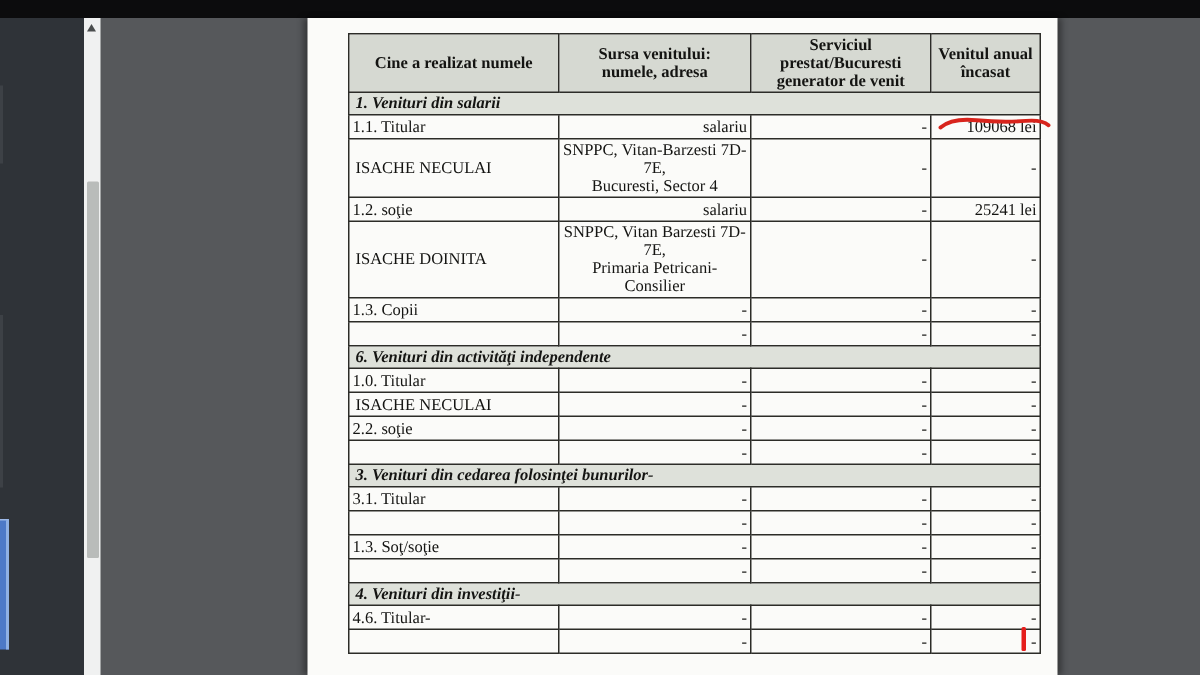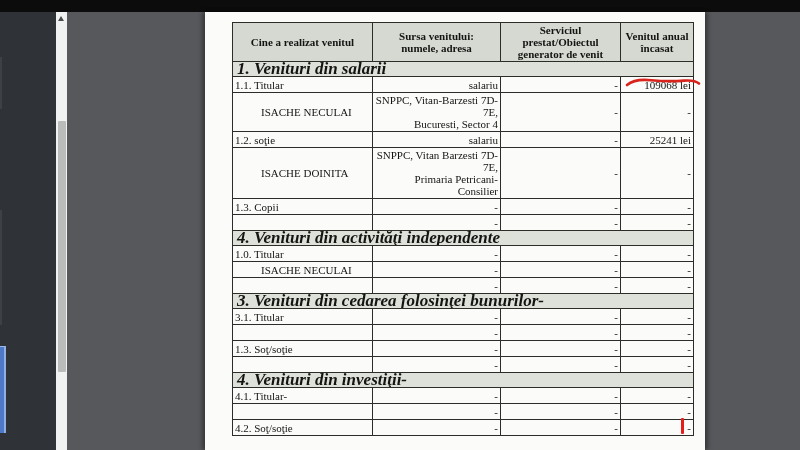--- a/index.html
+++ b/index.html
@@ -31,27 +31,27 @@
           background: #fbfbf9; box-shadow: -3px 0 4px rgba(0,0,0,0.35), 3px 0 4px rgba(0,0,0,0.35); }
 
   table.income { position: absolute; left: 27px; top: 10px; border-collapse: collapse;
                  table-layout: fixed; width: 461px; color: #141412; }
   table.income td, table.income th { border: 1px solid #2c2c28; overflow: hidden;
                  font-size: 11px; line-height: 12px; padding: 1px 2px; }
   th.hdr { background: #d6d9d2; font-weight: bold; text-align: center;
            white-space: pre-line; height: 24px; font-size: 10.8px; line-height: 11.5px;
            vertical-align: middle; }
   tr.sec td { background: #dee1da; font-style: italic; font-weight: 600;
-              text-align: left; padding-left: 4px; height: 12px; font-size: 17px; margin-left: 12px; }
+              text-align: left; padding-left: 4px; height: 12px; font-size: 11px; margin-left: 12px; }
   tr.row td { height: 13px; }
   tr.row2 td { height: 24px; }
   td.c1 { text-align: left; padding-left: 4px; }
-  td.c1.indent { padding-left: 28px; }
+  td.c1.indent { padding-left: 4px; }
   td.c2, td.c3, td.c4 { text-align: right; }
-  td.multiline { text-align: right; padding-left: 4px; white-space: pre-line;
+  td.multiline { text-align: center; padding-left: 4px; white-space: pre-line;
                  font-size: 10.8px; line-height: 12px; }
 
   
   .underline-anno { position: absolute; left: 419px; top: 64px; width: 78px; height: 12px; }
   .redtick-anno { position: absolute; left: 476px; top: 406px; width: 3px; height: 16px;
                   background: #e51e1c; border-radius: 1px; }
 </style>
 </head>
 <body>
 
@@ -75,24 +75,24 @@
   <div class="page">
     <table class="income">
       <colgroup>
         <col style="width:140px">
           <col style="width:128px">
           <col style="width:120px">
           <col style="width:73px">
       </colgroup>
       <thead id="thead">
           <tr>
-            <th class="hdr">Cine a realizat venitul</th>
+            <th class="hdr">Cine a realizat numele</th>
             <th class="hdr">Sursa venitului:
 numele, adresa</th>
-            <th class="hdr">Serviciul prestat/Obiectul
+            <th class="hdr">Serviciul prestat/Bucuresti
 generator de venit</th>
             <th class="hdr">Venitul anual
 încasat</th>
           </tr>
         </thead>
       <tbody id="tbody">
           <tr class="sec">
             <td colspan="4">1. Venituri din salarii</td>
           </tr>
           <tr class="row">
@@ -127,35 +127,41 @@
             <td class="c3">-</td>
             <td class="c4">-</td>
           </tr>
           <tr class="row">
             <td class="c1"></td>
             <td class="c2">-</td>
             <td class="c3">-</td>
             <td class="c4">-</td>
           </tr>
           <tr class="sec">
-            <td colspan="4">4. Venituri din activităţi independente</td>
+            <td colspan="4">6. Venituri din activităţi independente</td>
           </tr>
           <tr class="row">
             <td class="c1">1.0. Titular</td>
             <td class="c2">-</td>
             <td class="c3">-</td>
             <td class="c4">-</td>
           </tr>
           <tr class="row">
             <td class="c1 indent">ISACHE NECULAI</td>
             <td class="c2">-</td>
             <td class="c3">-</td>
             <td class="c4">-</td>
           </tr>
           <tr class="row">
+            <td class="c1">2.2. soţie</td>
+            <td class="c2">-</td>
+            <td class="c3">-</td>
+            <td class="c4">-</td>
+          </tr>
+          <tr class="row">
             <td class="c1"></td>
             <td class="c2">-</td>
             <td class="c3">-</td>
             <td class="c4">-</td>
           </tr>
           <tr class="sec">
             <td colspan="4">3. Venituri din cedarea folosinţei bunurilor-</td>
           </tr>
           <tr class="row">
             <td class="c1">3.1. Titular</td>
@@ -178,33 +184,27 @@
           <tr class="row">
             <td class="c1"></td>
             <td class="c2">-</td>
             <td class="c3">-</td>
             <td class="c4">-</td>
           </tr>
           <tr class="sec">
             <td colspan="4">4. Venituri din investiţii-</td>
           </tr>
           <tr class="row">
-            <td class="c1">4.1. Titular-</td>
-            <td class="c2">-</td>
-            <td class="c3">-</td>
-            <td class="c4">-</td>
-          </tr>
-          <tr class="row">
-            <td class="c1"></td>
-            <td class="c2">-</td>
-            <td class="c3">-</td>
-            <td class="c4">-</td>
-          </tr>
-          <tr class="row">
-            <td class="c1">4.2. Soţ/soţie</td>
+            <td class="c1">4.6. Titular-</td>
+            <td class="c2">-</td>
+            <td class="c3">-</td>
+            <td class="c4">-</td>
+          </tr>
+          <tr class="row">
+            <td class="c1"></td>
             <td class="c2">-</td>
             <td class="c3">-</td>
             <td class="c4">-</td>
           </tr>
         </tbody>
     </table>
 
     <svg class="underline-anno" viewBox="0 0 78 12" xmlns="http://www.w3.org/2000/svg">
       <path d="M3,9 C9,4 17,3.2 27,4.2 C38,5.2 50,5.4 60,4.6 C67,4 72,5 75,7.5" fill="none" stroke="#d8241c" stroke-width="2.6" stroke-linecap="round"></path>
     </svg>

